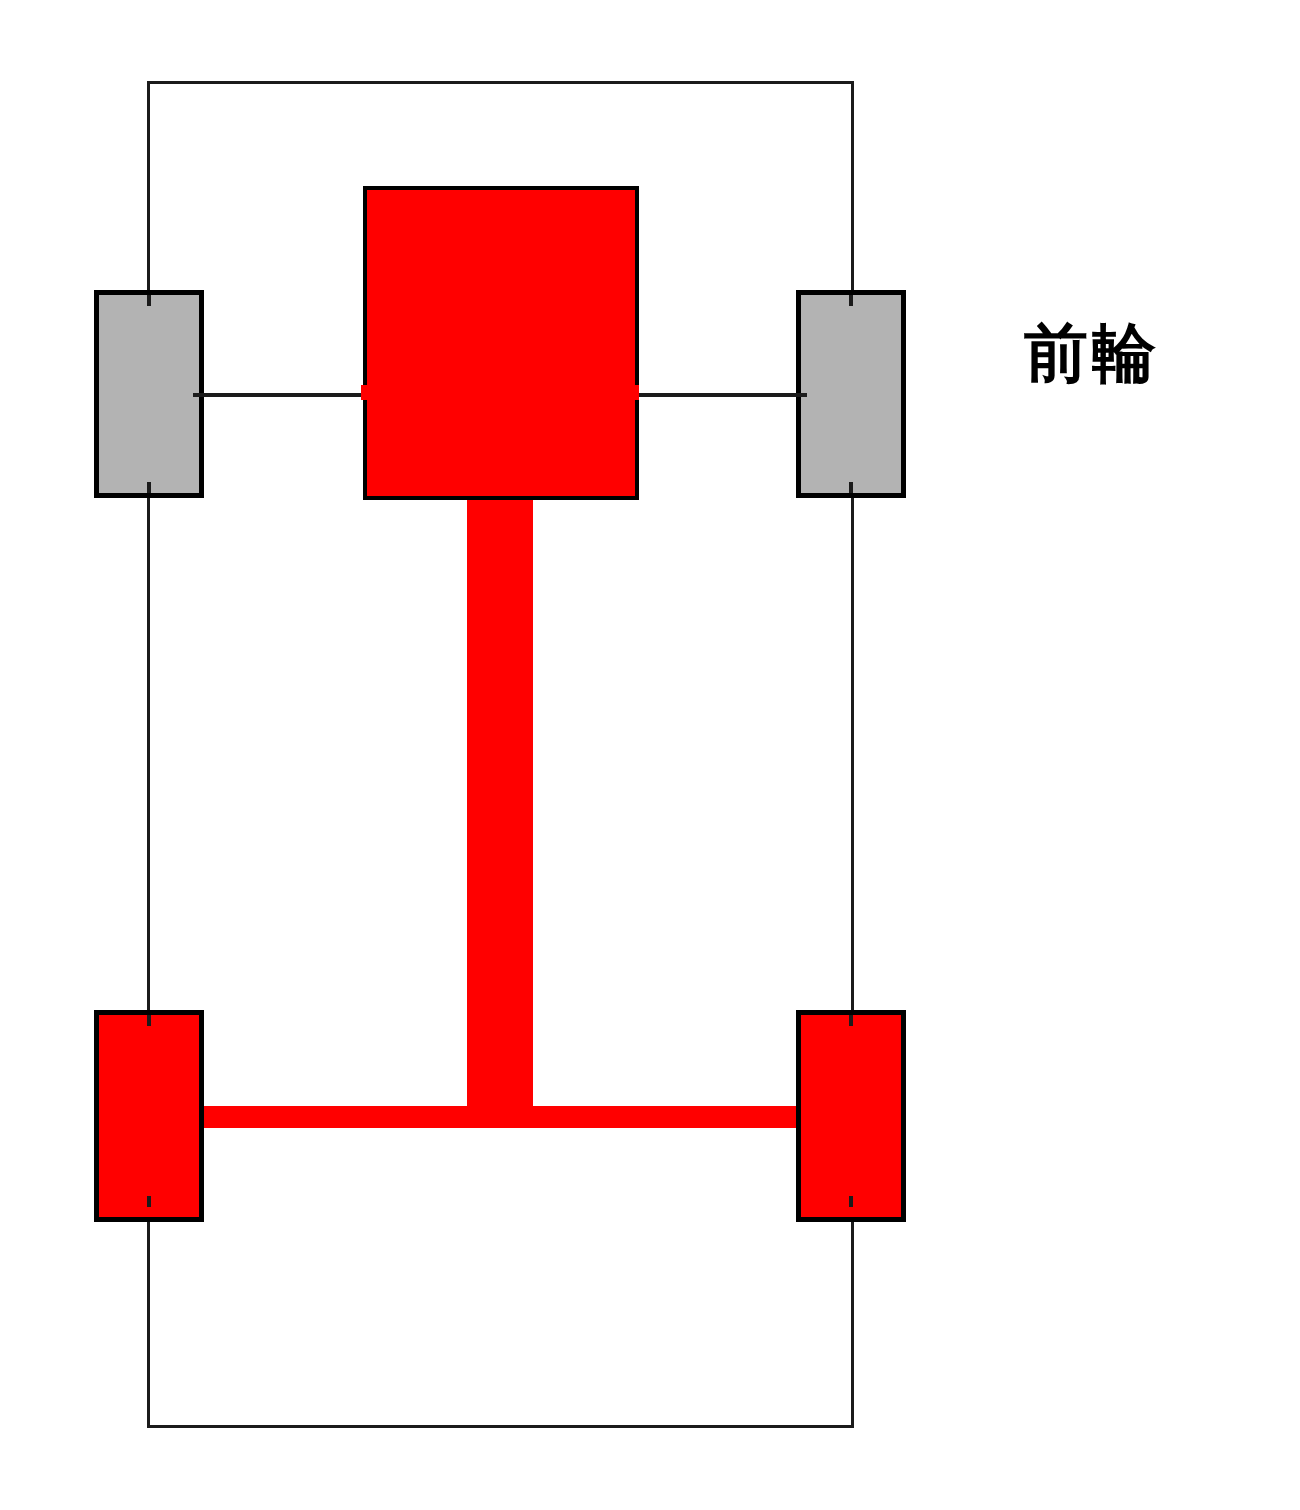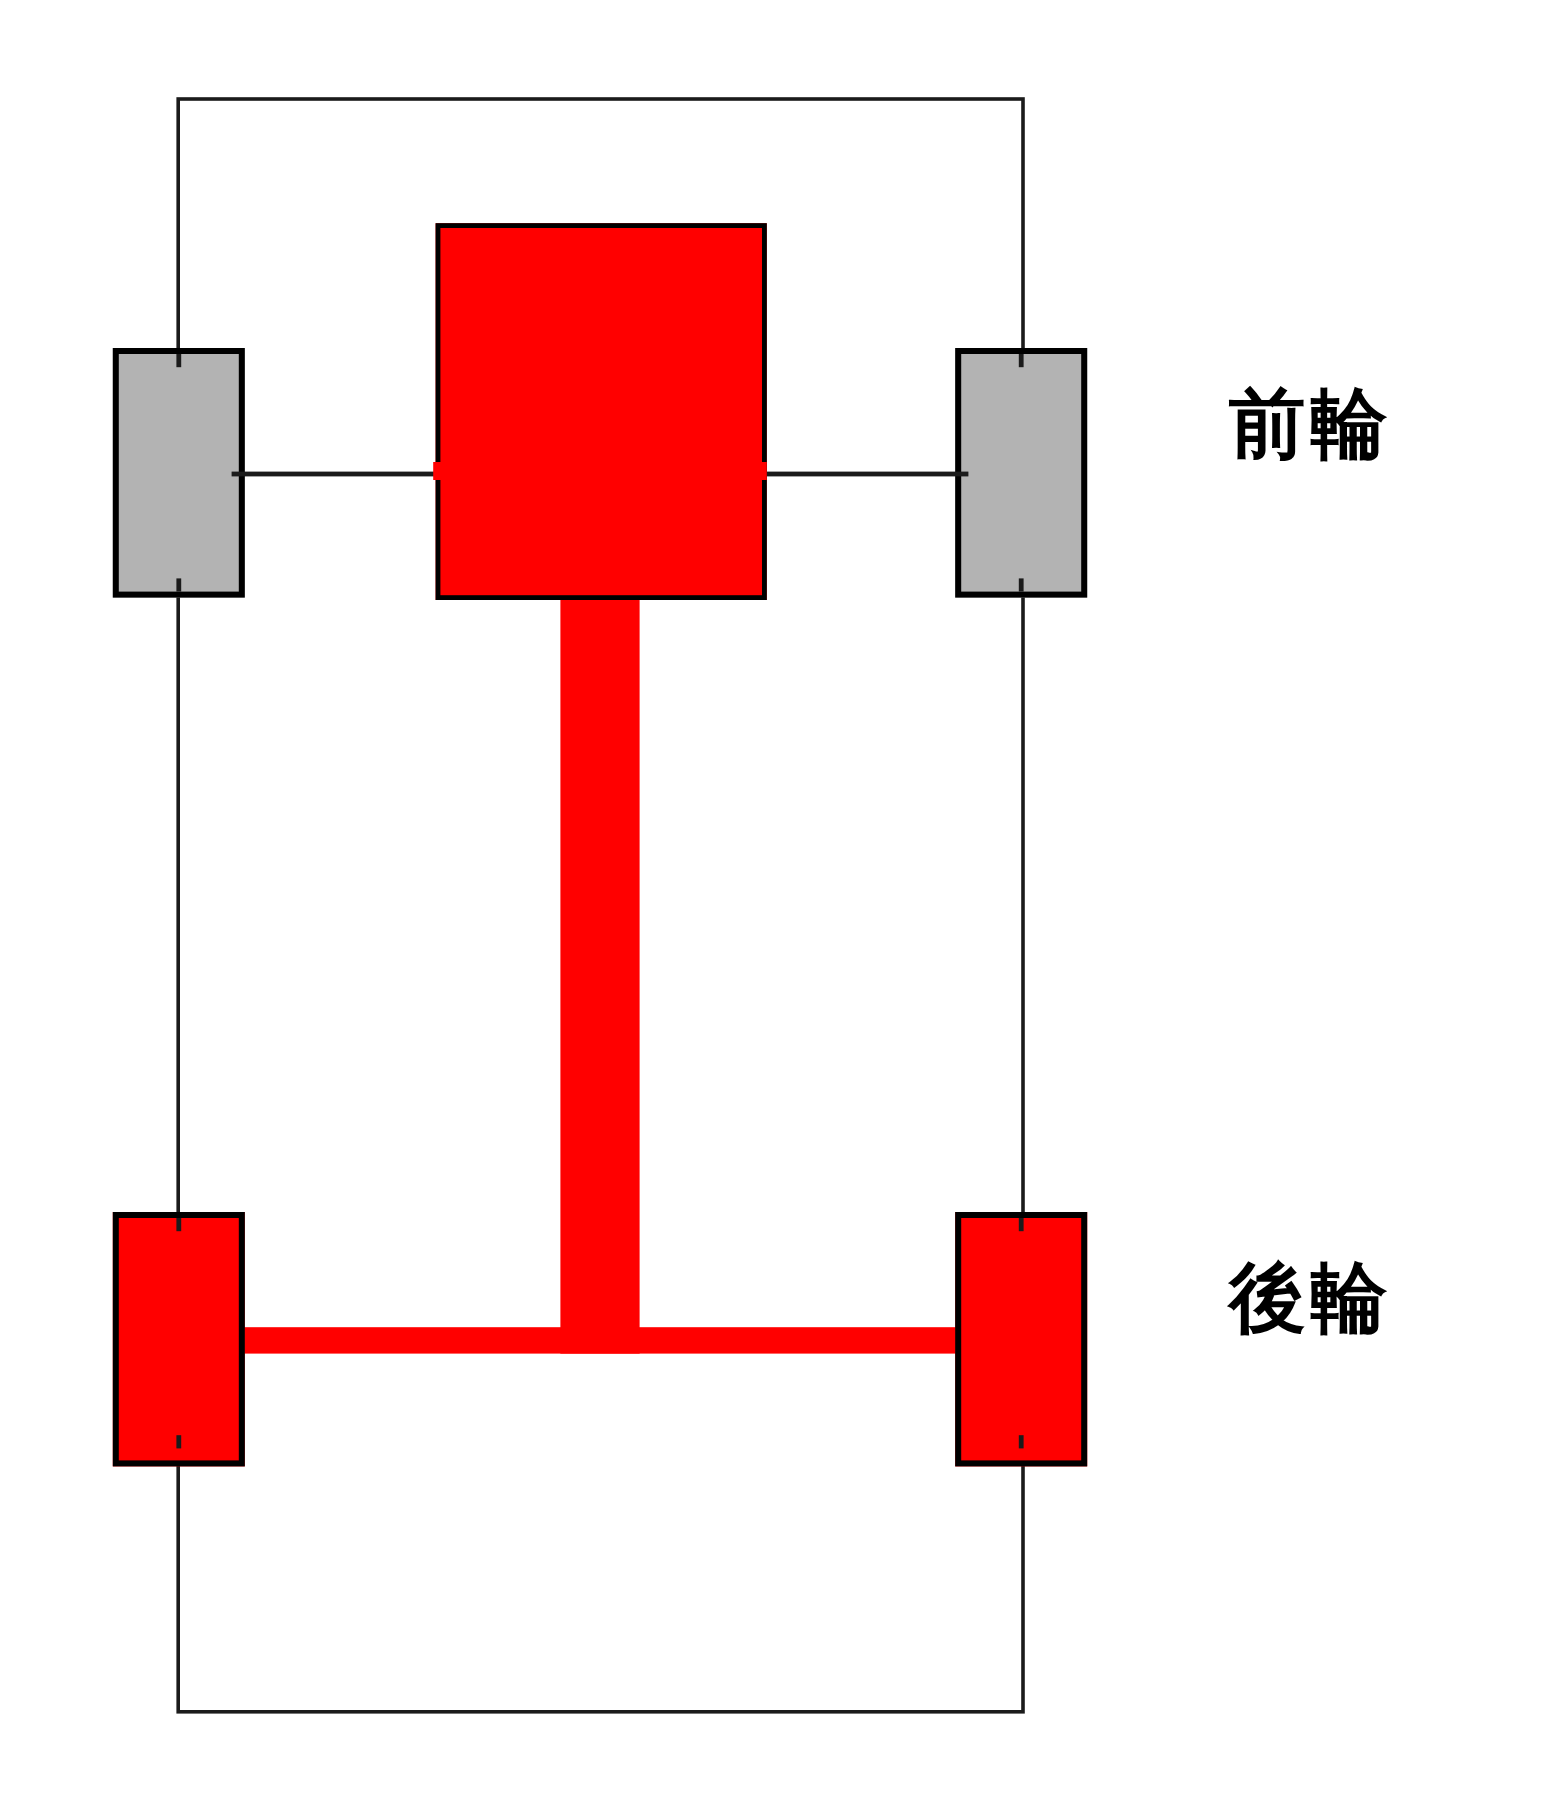--- a/index.html
+++ b/index.html
@@ -118,15 +118,14 @@
   <div class="abs tick-v" style="left:849px; top:295px;"></div>
   <div class="abs tick-v" style="left:849px; top:482px;"></div>
   <div class="abs tick-v" style="left:147px; top:1015px;"></div>
   <div class="abs tick-v" style="left:147px; top:1196px;"></div>
   <div class="abs tick-v" style="left:849px; top:1015px;"></div>
   <div class="abs tick-v" style="left:849px; top:1196px;"></div>
   <div class="abs tick-h" style="left:193px; top:393px;"></div>
   <div class="abs tick-h" style="left:796px; top:393px;"></div>
 
   <div class="label label-front">前輪</div>
-  <div class="label label-rear">後輪</div>
 
 </div>
 
 </body></html>

